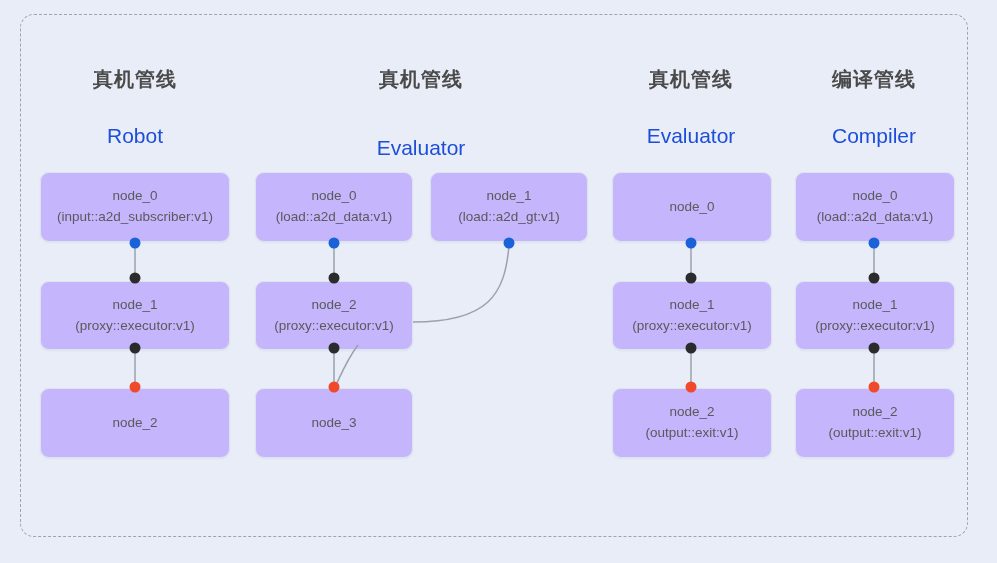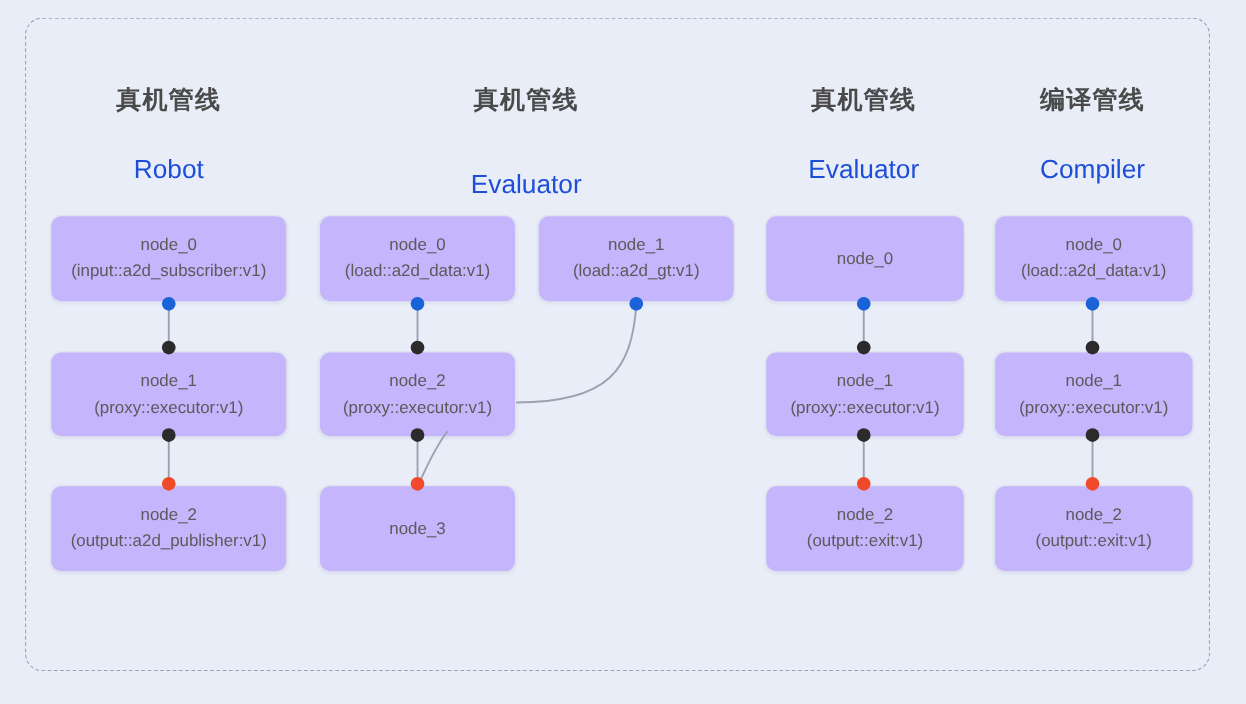--- a/index.html
+++ b/index.html
@@ -110,21 +110,20 @@
       <div class="node" style="left: 40px; top: 172px; width: 190px; height: 70px;">
         <div class="n-name">node_0</div>
         <div class="n-type">(input::a2d_subscriber:v1)</div>
       </div>
       <div class="node" style="left: 40px; top: 281px; width: 190px; height: 69px;">
         <div class="n-name">node_1</div>
         <div class="n-type">(proxy::executor:v1)</div>
       </div>
       <div class="node" style="left: 40px; top: 388px; width: 190px; height: 70px;">
         <div class="n-name">node_2</div>
-        <div class="n-type">(output::a2d_publisher:v1)</div>
       </div>
       <div class="node" style="left: 255px; top: 172px; width: 158px; height: 70px;">
         <div class="n-name">node_0</div>
         <div class="n-type">(load::a2d_data:v1)</div>
       </div>
       <div class="node" style="left: 430px; top: 172px; width: 158px; height: 70px;">
         <div class="n-name">node_1</div>
         <div class="n-type">(load::a2d_gt:v1)</div>
       </div>
       <div class="node" style="left: 255px; top: 281px; width: 158px; height: 69px;">

